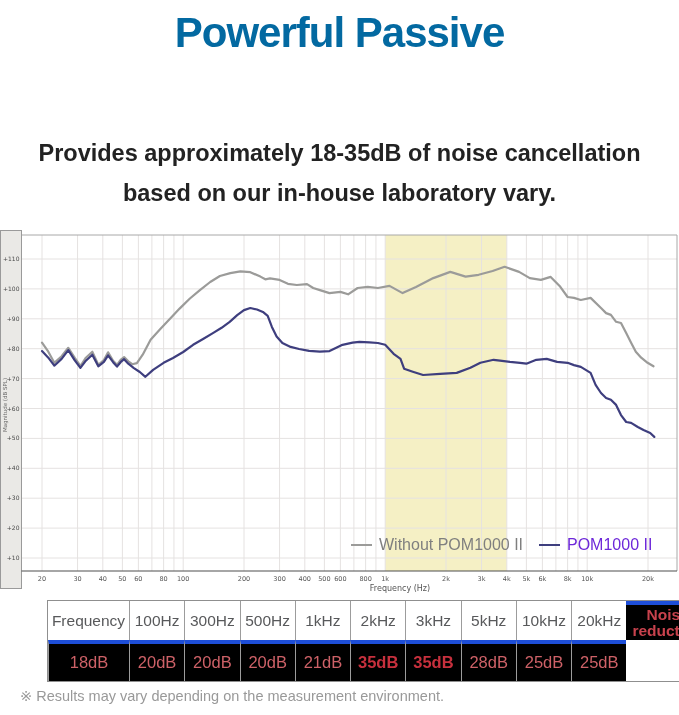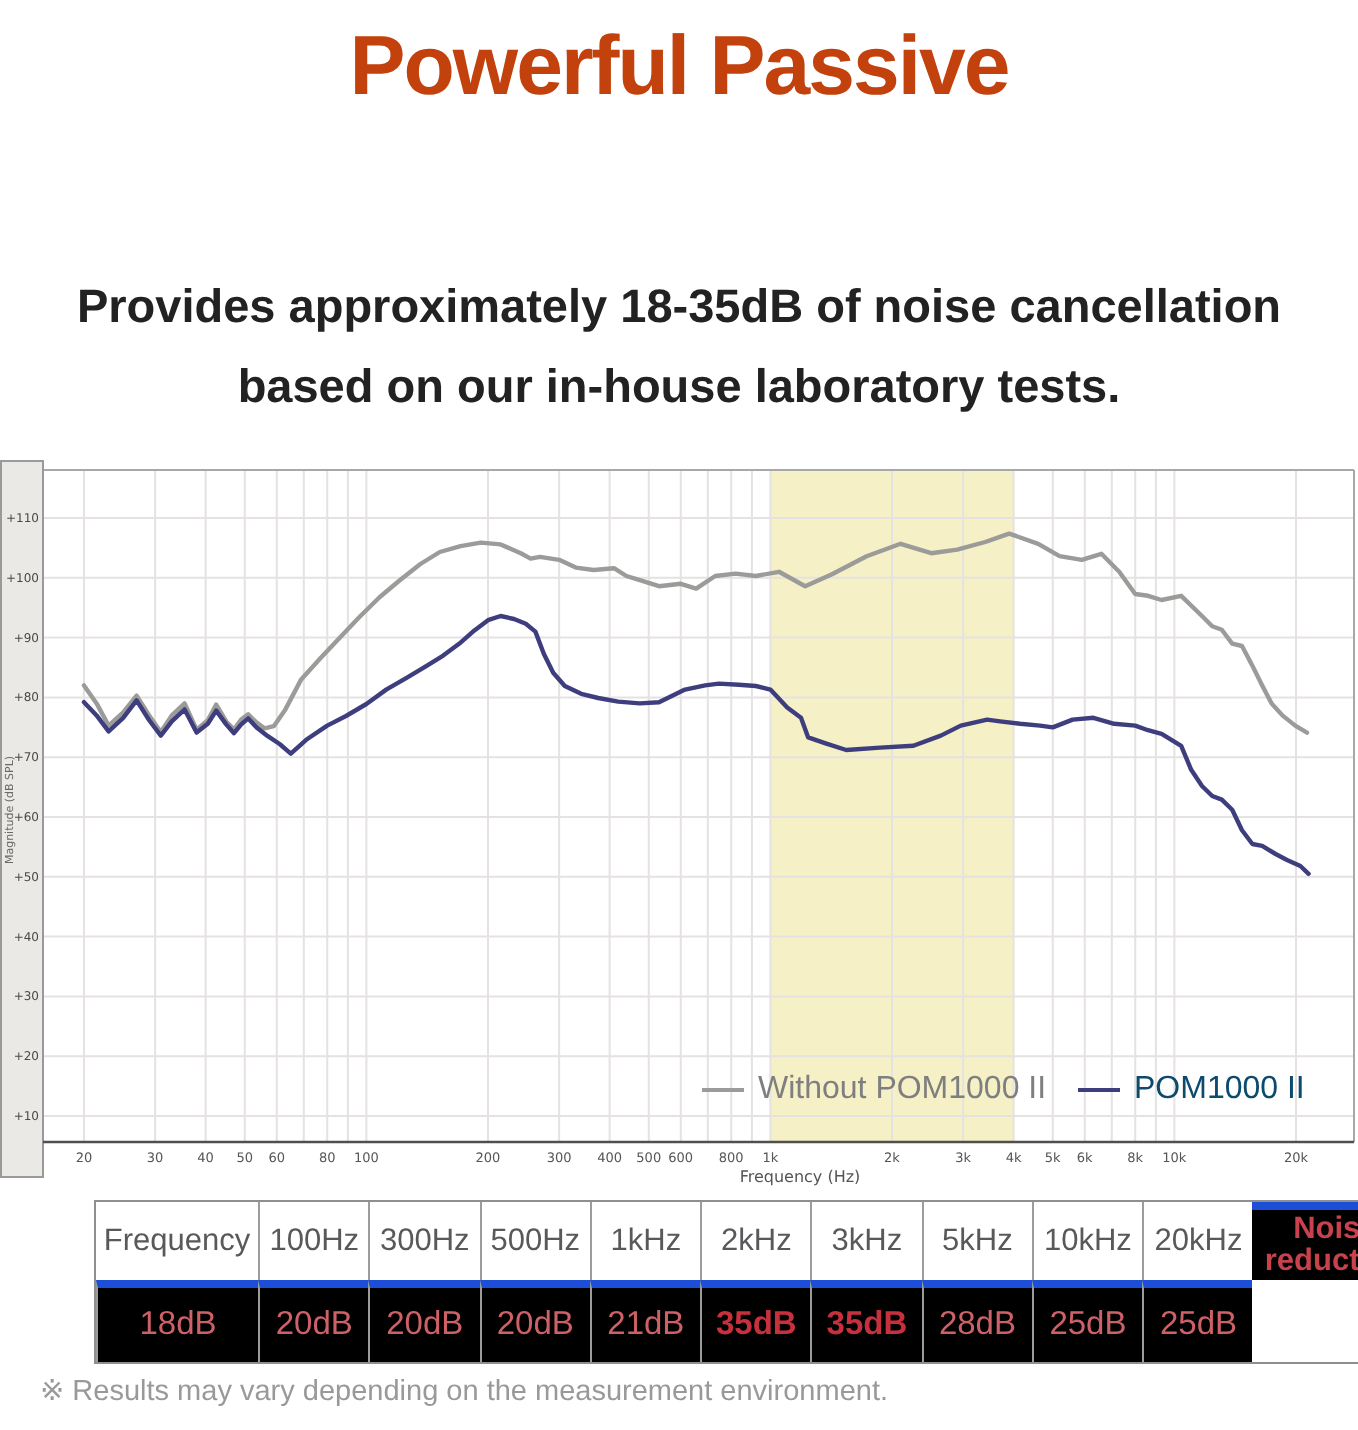--- a/index.html
+++ b/index.html
@@ -1,19 +1,19 @@
 <!DOCTYPE html>
 <html><head>
 <meta charset="utf-8">
 <style>
   html,body{margin:0;padding:0;background:#ffffff;}
   body{width:679px;height:715px;position:relative;overflow:hidden;
        font-family:"Liberation Sans","DejaVu Sans",sans-serif;}
   .title{position:absolute;top:8px;left:0;width:679px;text-align:center;
-         font-size:42px;line-height:49px;font-weight:700;color:#c2410c;letter-spacing:-1px;}
+         font-size:42px;line-height:49px;font-weight:700;color:#0369a1;letter-spacing:-1px;}
   .subtitle{position:absolute;top:133px;left:0;width:679px;text-align:center;
             font-size:23.5px;line-height:40px;font-weight:700;color:#222;}
   #chart-wrap{position:absolute;left:0;top:230px;width:536px;height:366px;}
   #chart{display:block;}
   .legend{position:absolute;left:0;top:535px;width:679px;height:20px;pointer-events:none;}
   .legend-item{position:absolute;display:flex;align-items:center;height:20px;}
   .legend-dash{display:inline-block;width:21px;height:2.5px;margin-right:7px;}
   .legend-label{font-size:16px;line-height:20px;}
   #nr-table{position:absolute;left:8px;top:600px;width:661px;height:80px;
             display:grid;grid-template-columns:81px repeat(10,1fr);grid-template-rows:39px 41px;
@@ -29,21 +29,21 @@
 </style>
 </head>
 <body>
 
 <div class="title">
   <div>Powerful Passive</div>
 </div>
 
 <div class="subtitle">
   <div>Provides approximately 18-35dB of noise cancellation</div>
-  <div>based on our in-house laboratory tests.</div>
+  <div>based on our in-house laboratory vary.</div>
 </div>
 
 <div id="chart-wrap">
   <svg id="chart" width="679" height="366" viewBox="0 0 679 366">
       <rect x="0.5" y="0.5" width="21" height="358" fill="#eae9e6" stroke="#9a9a9a" stroke-width="1"></rect>
       <rect x="21.5" y="5" width="655.5" height="336" fill="#ffffff"></rect>
       <rect x="385.1919408758758" y="5" width="121.61611824824843" height="336" fill="#f5f0c5"></rect>
       <line x1="42" y1="5" x2="42" y2="341" stroke="#e5e2e1" stroke-width="1"></line>
       <line x1="77.5704343292476" y1="5" x2="77.5704343292476" y2="341" stroke="#e5e2e1" stroke-width="1"></line>
       <line x1="102.8080591241242" y1="5" x2="102.8080591241242" y2="341" stroke="#e5e2e1" stroke-width="1"></line>
@@ -127,21 +127,21 @@
     </svg>
 </div>
 
 <div class="legend">
   <div class="legend-item" style="left:351px;">
     <span class="legend-dash" style="background: rgb(155, 155, 153);"></span>
     <span class="legend-label" style="color: rgb(127, 127, 127);">Without POM1000 II</span>
   </div>
   <div class="legend-item" style="left:539px;">
     <span class="legend-dash" style="background: rgb(62, 62, 126);"></span>
-    <span class="legend-label" style="color: #0c4a6e;">POM1000 II</span>
+    <span class="legend-label" style="color: #6d28d9;">POM1000 II</span>
   </div>
 </div>
 
 <div id="nr-table">
     <div class="cell first">Frequency</div>
     <div class="cell ">100Hz</div>
     <div class="cell ">300Hz</div>
     <div class="cell ">500Hz</div>
     <div class="cell ">1kHz</div>
     <div class="cell ">2kHz</div>

